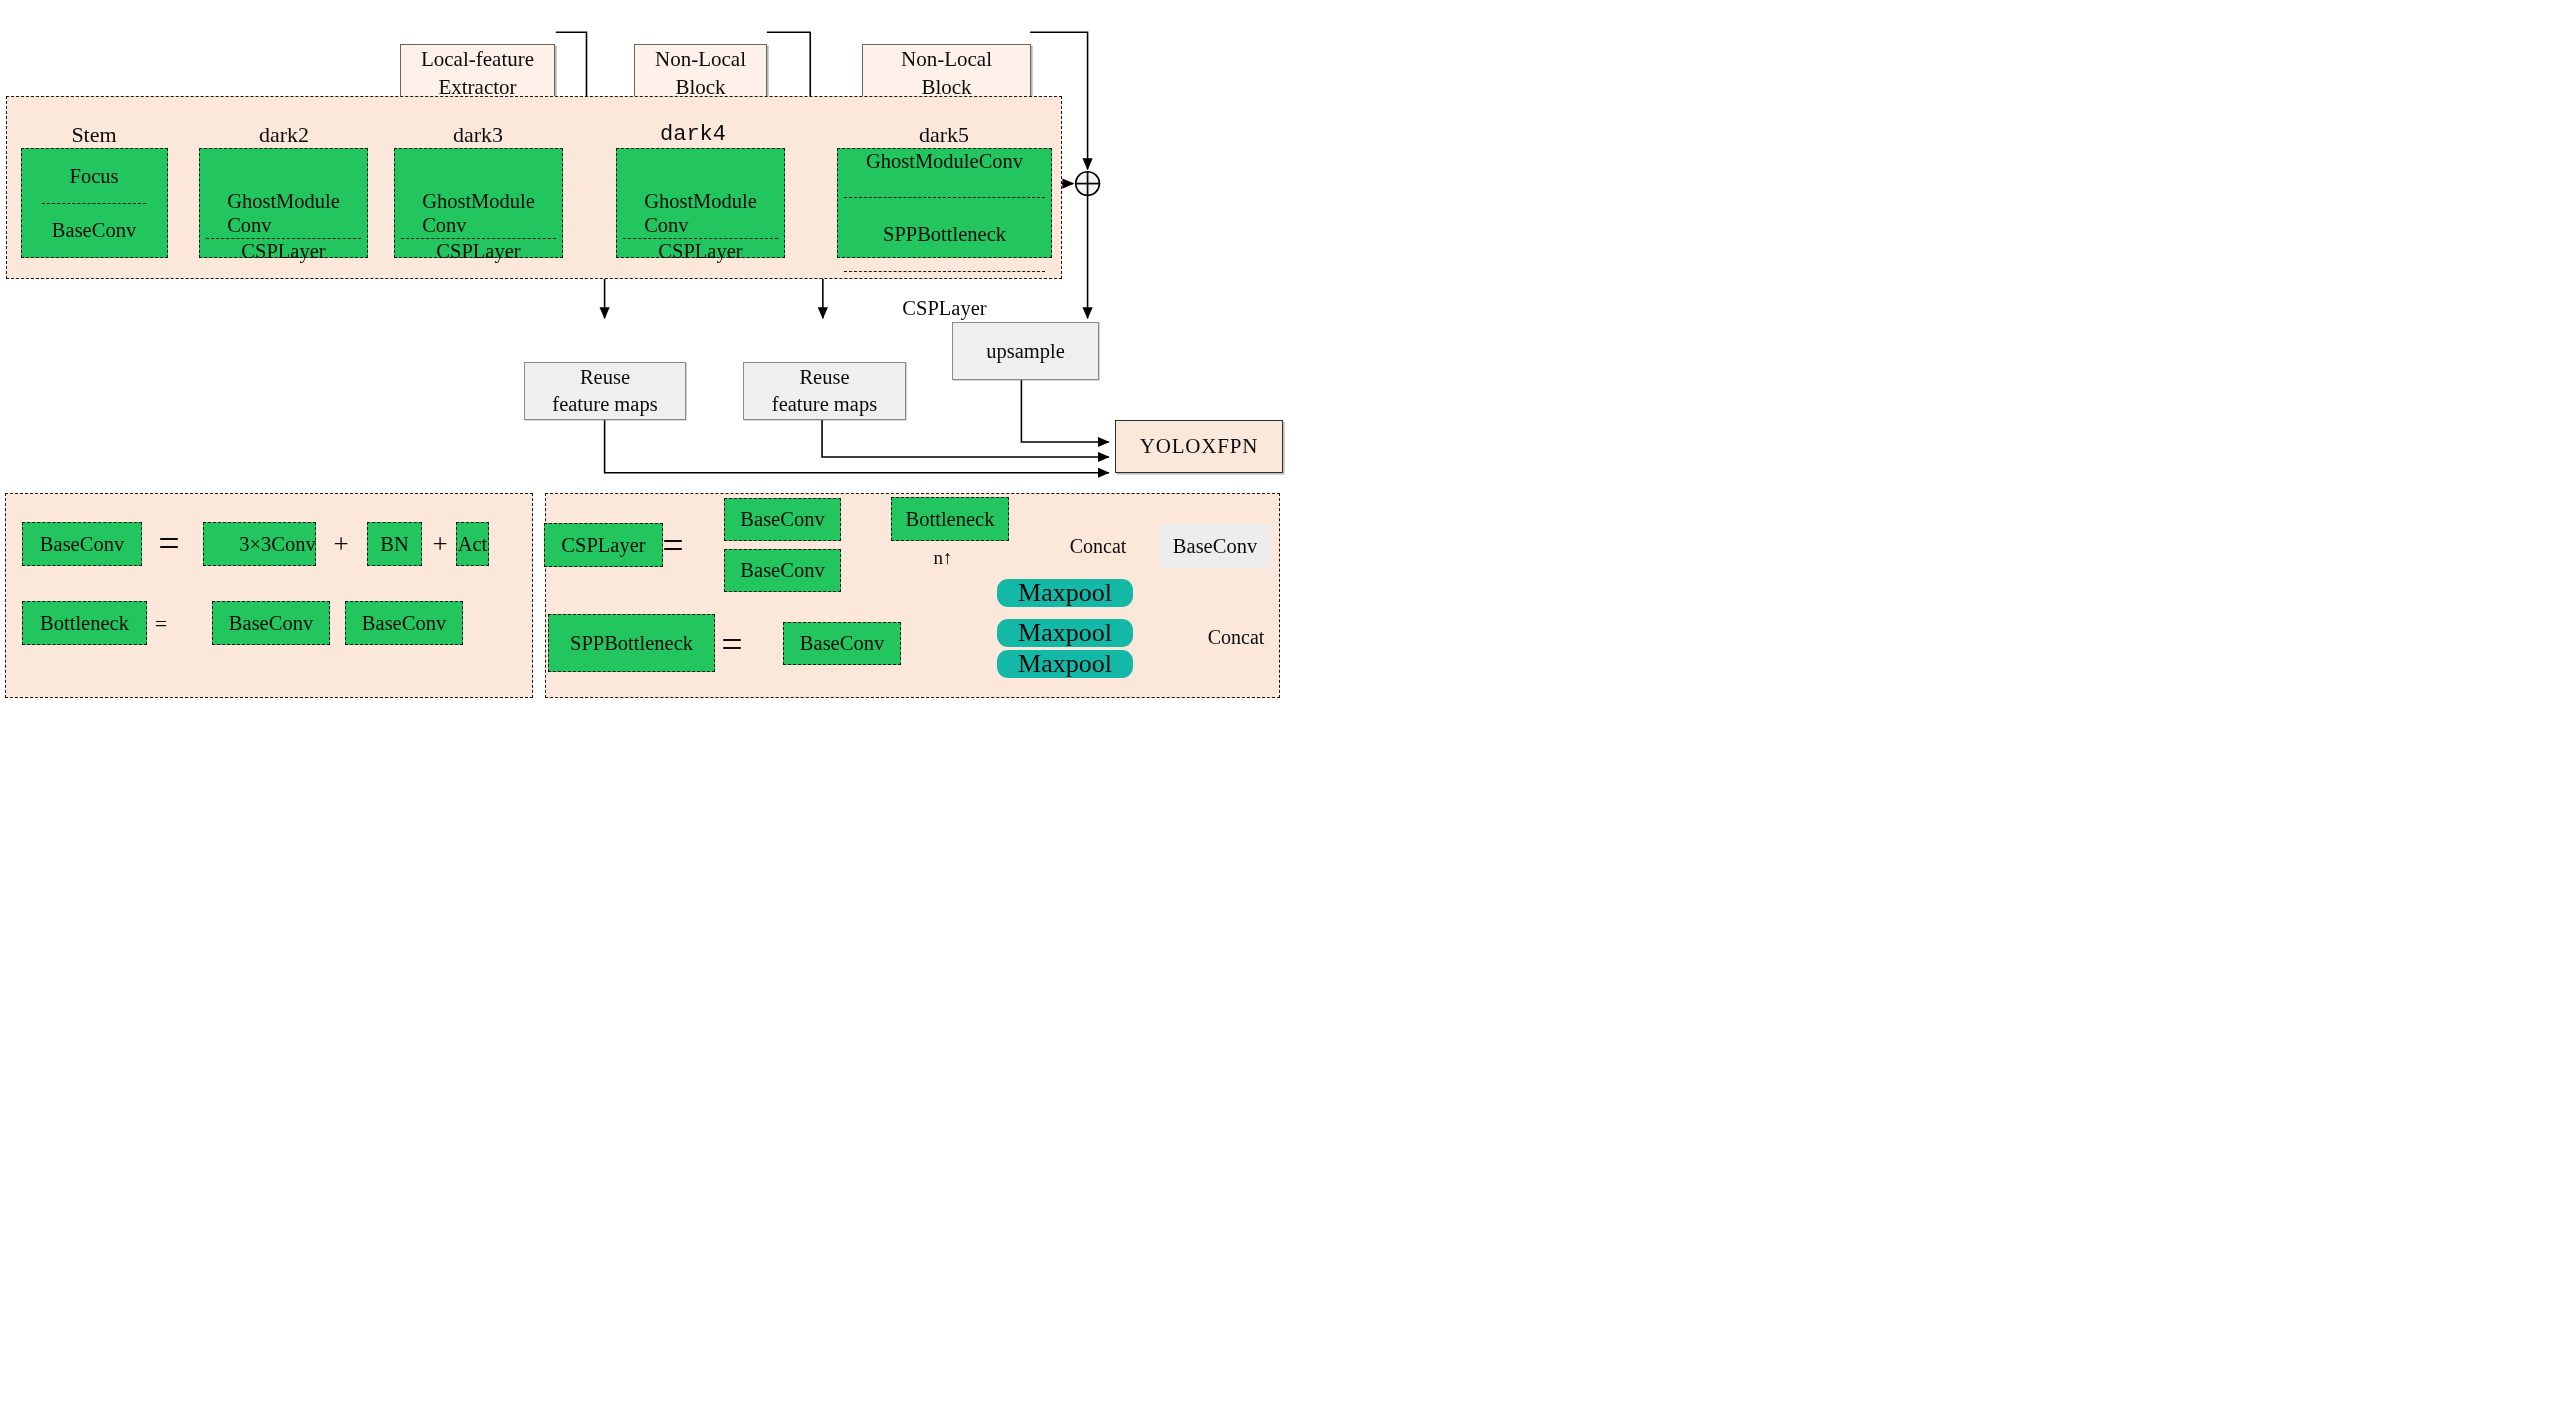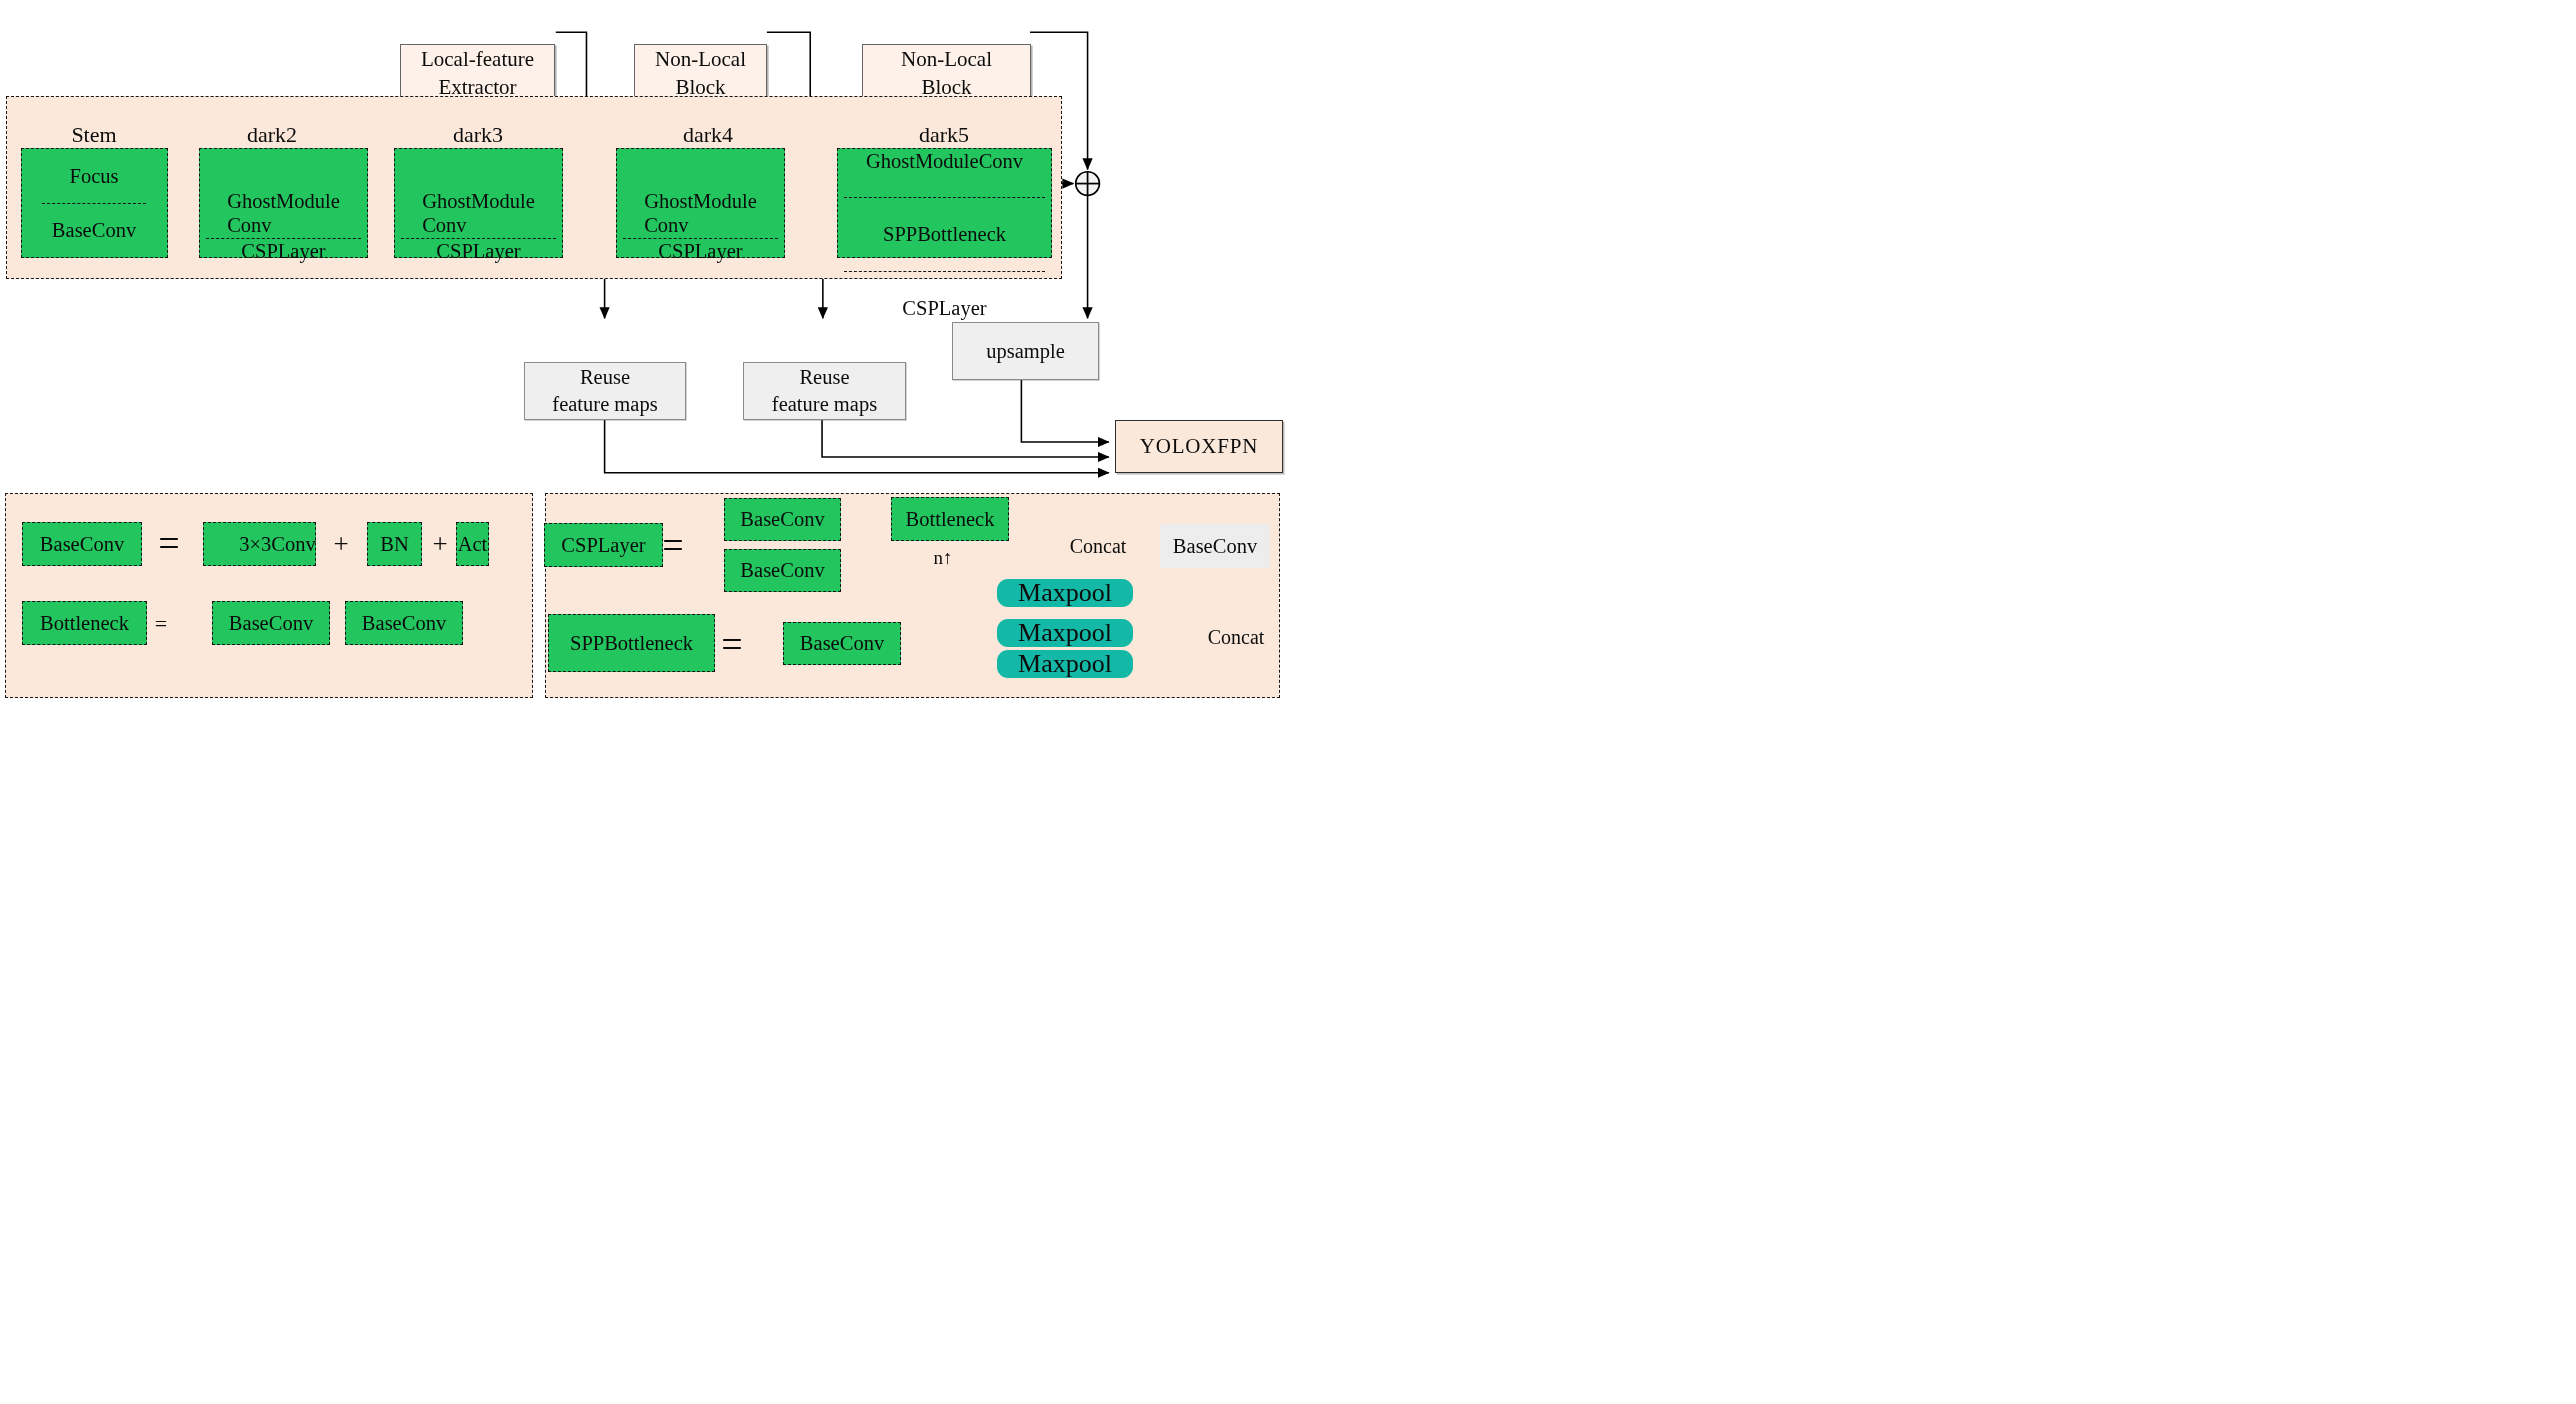--- a/index.html
+++ b/index.html
@@ -148,23 +148,23 @@
   <div class="abs topbox ctr prewrap" style="left:400px;top:4px;width:155px;height:58px;">Local-feature
 Extractor</div>
   <div class="abs topbox ctr prewrap" style="left:634px;top:4px;width:133px;height:58px;">Non-Local
 Block</div>
   <div class="abs topbox ctr prewrap" style="left:862px;top:4px;width:169px;height:58px;">Non-Local
 Block</div>
 
   <div class="abs panel" style="left:6.3px;top:96px;width:1056px;height:183px;"></div>
 
   <div class="abs ctr stagelabel" style="left:31px;top:122px;width:126px;height:25px;">Stem</div>
-  <div class="abs ctr stagelabel" style="left:209px;top:122px;width:126px;height:25px;text-align:center;">dark2</div>
+  <div class="abs ctr stagelabel" style="left:221px;top:122px;width:126px;height:25px;text-align:center;">dark2</div>
   <div class="abs ctr stagelabel" style="left:415px;top:122px;width:126px;height:25px;">dark3</div>
-  <div class="abs ctr stagelabel" style="left:645px;top:122px;width:126px;height:25px;">dark4</div>
+  <div class="abs ctr stagelabel" style="left:630px;top:122px;width:126px;height:25px;font-family:Liberation Mono, monospace;">dark4</div>
   <div class="abs ctr stagelabel" style="left:881px;top:122px;width:126px;height:25px;">dark5</div>
 
   <div class="abs gmod stage" style="left:20.5px;top:148px;width:147px;height:110px;">
     <div class="row">Focus</div>
     <div class="divider narrow"></div>
     <div class="row">BaseConv</div>
   </div>
 
   <div class="abs gmod stage" style="left:199px;top:148px;width:169px;height:110px;">
     <div class="row prewrap" style="flex:1.55;">GhostModule

